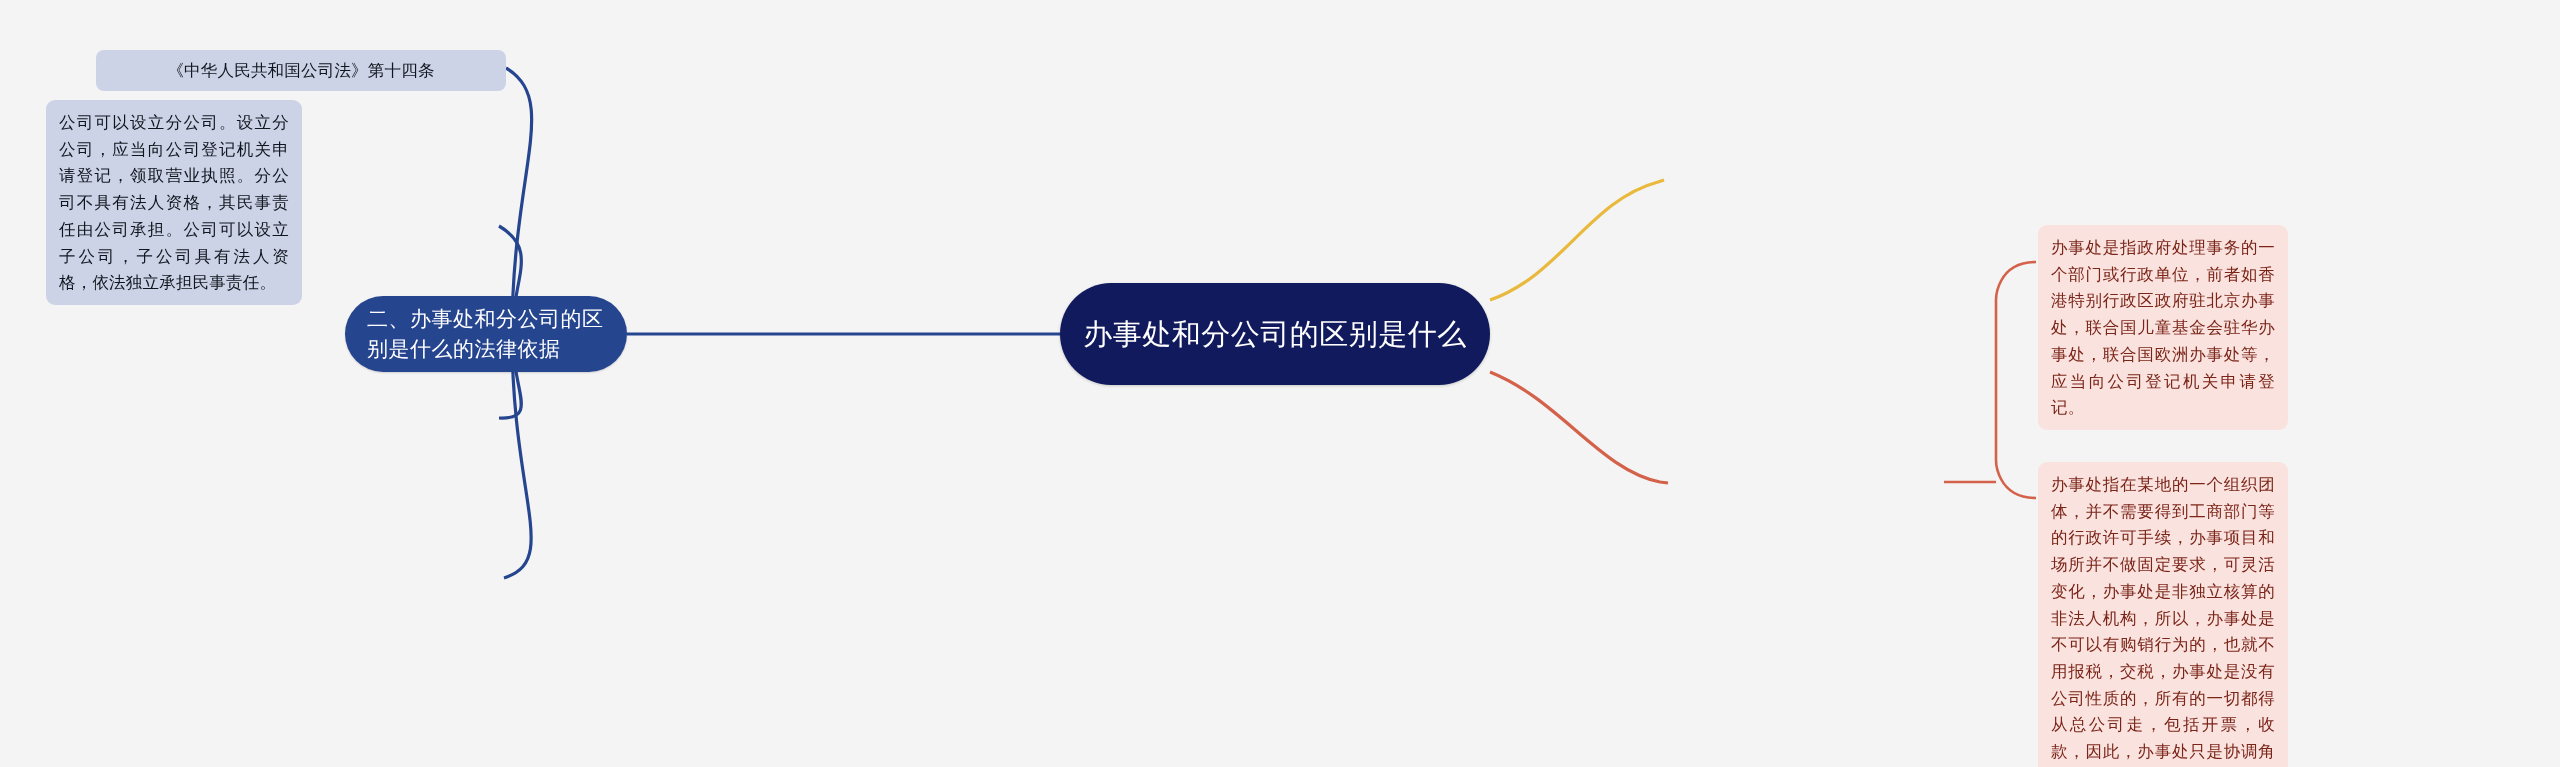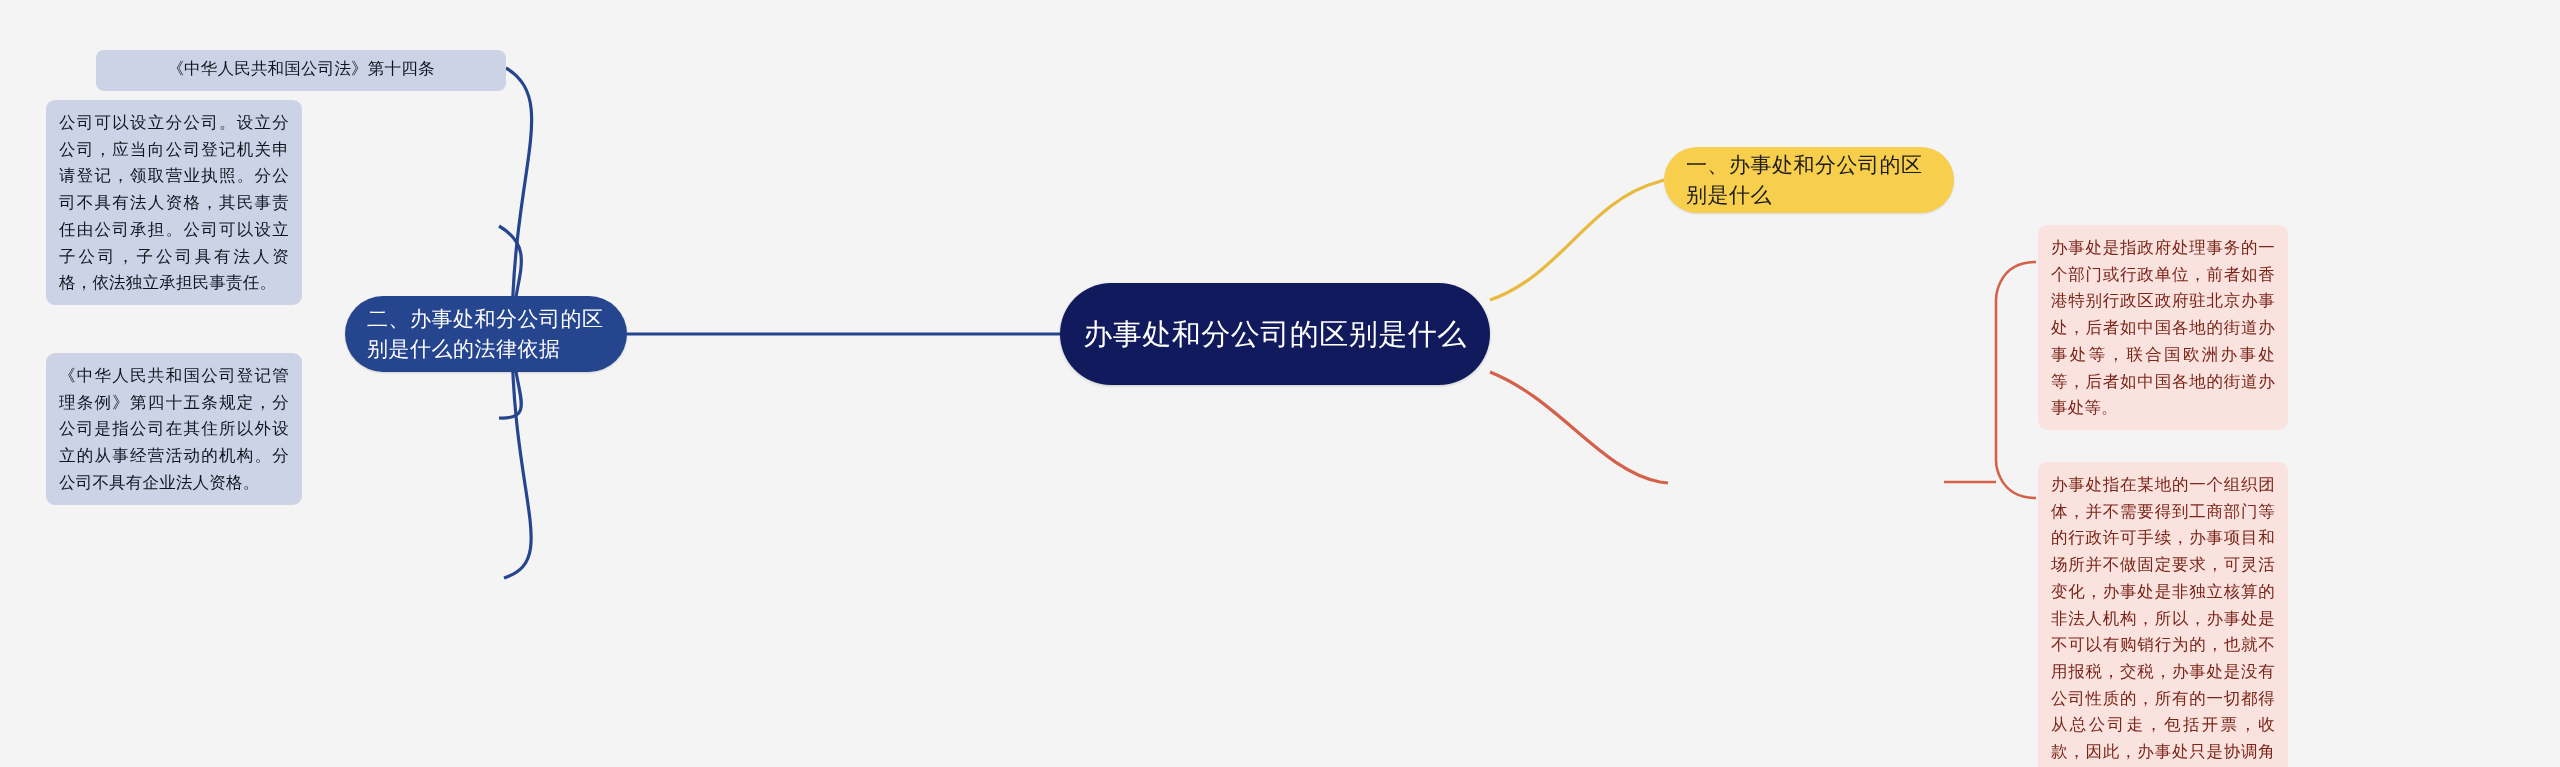--- a/index.html
+++ b/index.html
@@ -105,39 +105,33 @@
   </svg>
 
   <div class="node node-center" style="left:1060px;top:283px;width:430px;height:102px;">
     <span>办事处和分公司的区别是什么</span>
   </div>
 
   <div class="node node-branch-blue" style="left:345px;top:296px;width:282px;height:76px;font-family:Liberation Serif, serif;">
     <span>二、办事处和分公司的区别是什么的法律依据</span>
   </div>
 
-  <div class="leaf leaf-blue leaf-title" style="left:96px;top:50px;width:410px;font-family:Liberation Mono, monospace;">
+  <div class="leaf leaf-blue leaf-title" style="left:96px;top:50px;width:410px;">
     <span>《中华人民共和国公司法》第十四条</span>
   </div>
 
   <div class="leaf leaf-blue" style="left:46px;top:100px;width:256px;">
     <span>公司可以设立分公司。设立分公司，应当向公司登记机关申请登记，领取营业执照。分公司不具有法人资格，其民事责任由公司承担。公司可以设立子公司，子公司具有法人资格，依法独立承担民事责任。</span>
   </div>
 
-  <div class="leaf leaf-blue" style="left:46px;top:353px;width:256px;">
-    <span>《中华人民共和国公司登记管理条例》第四十五条规定，分公司是指公司在其住所以外设立的从事经营活动的机构。分公司不具有企业法人资格。</span>
-  </div>
 
 
-  <div class="node node-branch-yellow" style="left:1664px;top:147px;width:290px;height:66px;">
-    <span>一、办事处和分公司的区别是什么</span>
-  </div>
 
   <div class="leaf leaf-pink" style="left:2038px;top:225px;width:250px;">
-    <span>办事处是指政府处理事务的一个部门或行政单位，前者如香港特别行政区政府驻北京办事处，后者如中国各地的街道办事处等，联合国欧洲办事处等，后者如中国各地的街道办事处等。</span>
+    <span>办事处是指政府处理事务的一个部门或行政单位，前者如香港特别行政区政府驻北京办事处，联合国儿童基金会驻华办事处，联合国欧洲办事处等，应当向公司登记机关申请登记。</span>
   </div>
 
 
   <div class="leaf leaf-pink" style="left:2038px;top:462px;width:250px;">
     <span>办事处指在某地的一个组织团体，并不需要得到工商部门等的行政许可手续，办事项目和场所并不做固定要求，可灵活变化，办事处是非独立核算的非法人机构，所以，办事处是不可以有购销行为的，也就不用报税，交税，办事处是没有公司性质的，所有的一切都得从总公司走，包括开票，收款，因此，办事处只是协调角色。</span>
   </div>
 
 </div>
 
 </body></html>

